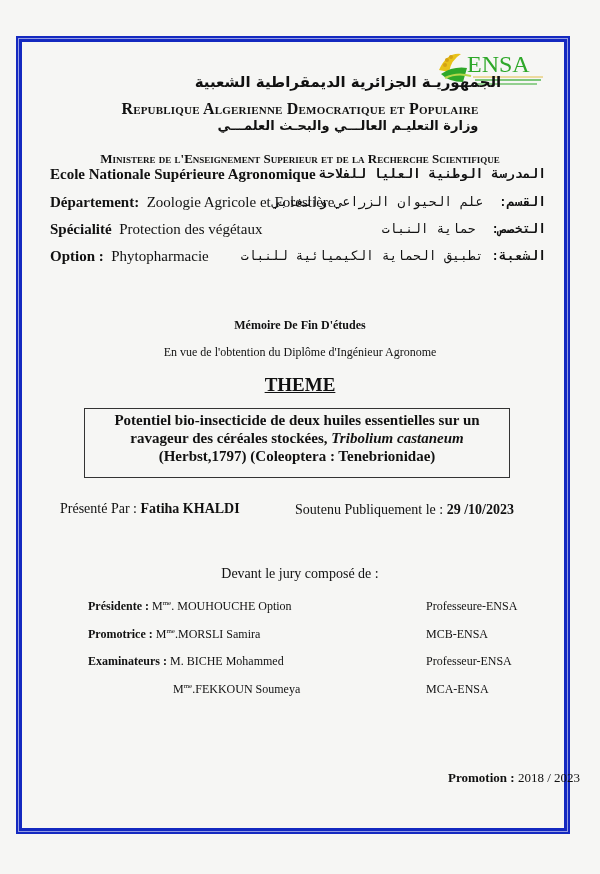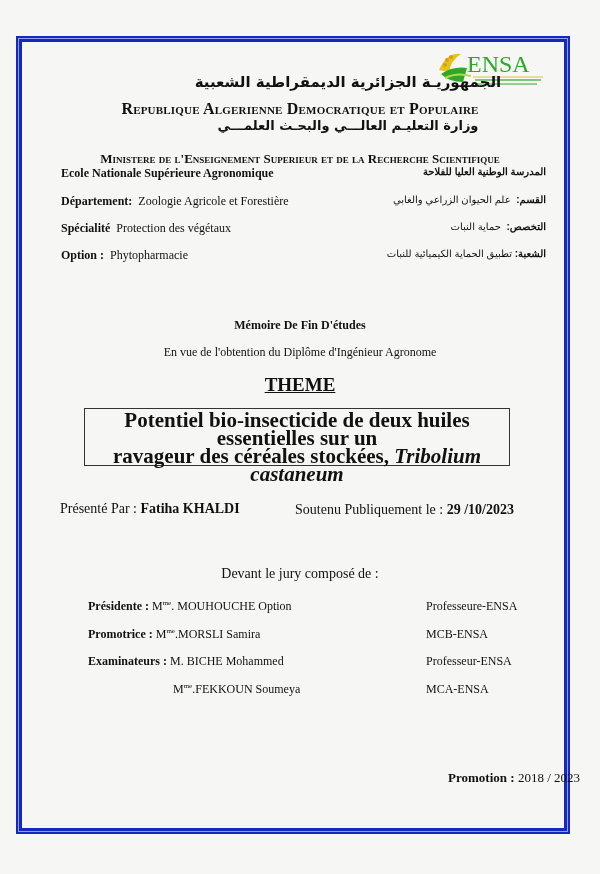--- a/index.html
+++ b/index.html
@@ -16,31 +16,31 @@
     border:1px solid rgba(255,255,255,0.55); pointer-events:none;
   }
   .logo { position:absolute; left:437px; top:48px; width:110px; height:42px; }
   .logo svg { display:block; }
   .center { position:absolute; left:20px; width:560px; text-align:center; }
   .ar { font-family:"DejaVu Sans", sans-serif; font-weight:bold; direction:rtl;padding-left:48px; }
   .rep-ar { top:73px; font-size:15px; }
   .rep-fr { top:100px; font-size:16px; font-weight:bold; font-variant:small-caps; letter-spacing:0.2px; }
   .min-ar { top:118px; font-size:13px; }
   .min-fr { top:135px; font-size:13px; font-weight:bold; font-variant:small-caps;margin-top:16px; }
-  .row { position:absolute; left:61px; font-size:12px; }
+  .row { position:absolute; left:50px; font-size:15px; }
   .row b { font-weight:bold; }
-  .row-ar { position:absolute; right:54px; font-size:10px; direction:rtl; font-family:Liberation Sans, sans-serif; }
+  .row-ar { position:absolute; right:54px; font-size:13px; direction:rtl; font-family:Liberation Mono, monospace; }
   .row-ar b { font-weight:bold; }
   .memoire { top:318px; font-size:12px; font-weight:bold; }
   .obtention { top:345px; font-size:12px; }
   .theme { top:374px; font-size:19px; font-weight:bold;text-decoration:underline; }
   .title-box {
-    position:absolute; left:84px; top:408px; width:426px; height:58px;
+    position:absolute; left:84px; top:408px; width:426px; height:70px;
     border:1.5px solid #333; box-sizing:border-box; text-align:center;
-    font-size:21px; font-weight:bold; line-height:18px; padding-top:2px;
+    font-size:15px; font-weight:bold; line-height:18px; padding-top:2px;
   }
   .presente { position:absolute; left:60px; top:501px; font-size:14px; }
   .soutenu { position:absolute; left:295px; top:502px; font-size:14px; }
   .devant { top:566px; font-size:14px; }
   .jury-row { position:absolute; font-size:12px; }
   .jury-left { left:88px; }
   .jury-right { left:390px;margin-left:36px; }
   .promotion { top:770px; font-size:13px;text-align:right; }
   sup { font-size:7px; }
 </style>
@@ -103,20 +103,21 @@
 
 <div class="center memoire">Mémoire De Fin D'études</div>
 <div class="center obtention">En vue de l'obtention du Diplôme d'Ingénieur Agronome</div>
 <div class="center theme">THEME</div>
 
 <div class="title-box">
   <div>Potentiel bio-insecticide de deux huiles essentielles sur un</div>
   <div>
     <span>ravageur des céréales stockées, </span><i>Tribolium castaneum</i>
   </div>
+  <div>(Herbst,1797) (Coleoptera : Tenebrionidae)</div>
 </div>
 
 <div class="presente">
   <span>Présenté Par : </span><b>Fatiha KHALDI</b>
 </div>
 <div class="soutenu">
   <span>Soutenu Publiquement le : </span><b>29 /10/2023</b>
 </div>
 
 <div class="center devant">Devant le jury composé de :</div>

